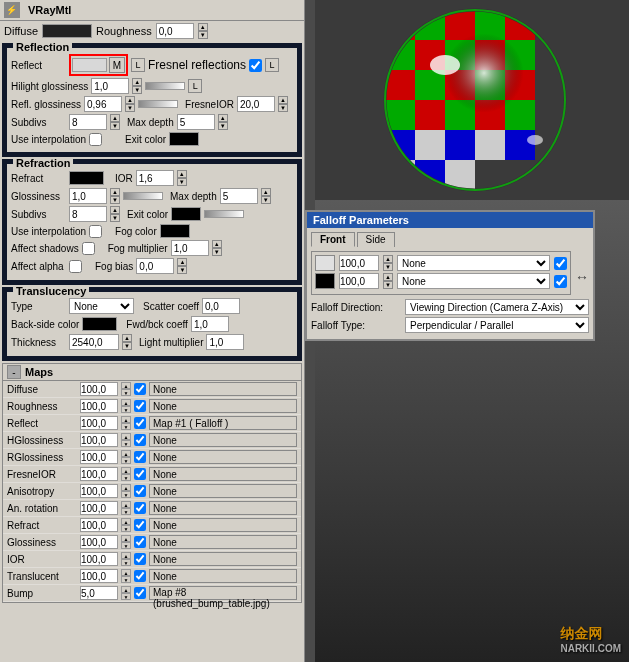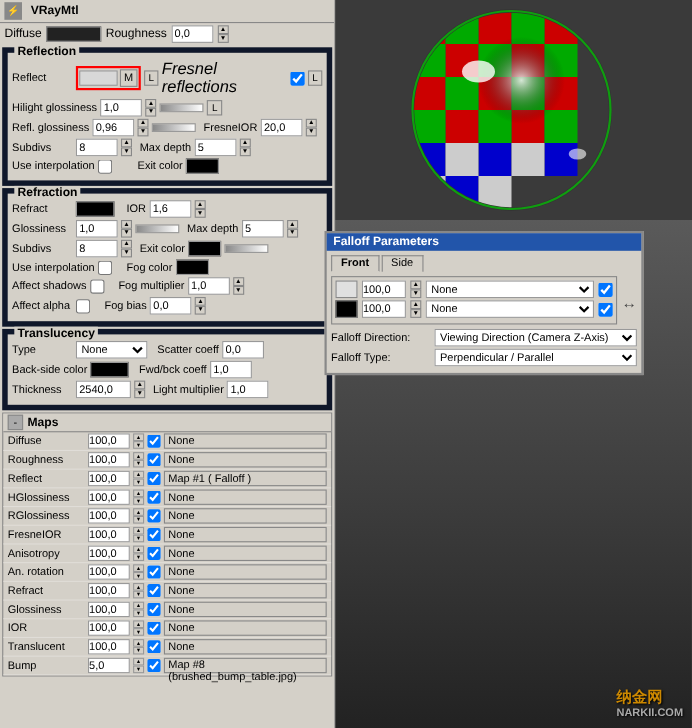--- a/index.html
+++ b/index.html
@@ -28,20 +28,21 @@
       flex-shrink: 0;
     }
 
     
     .right-panel {
       flex: 1;
       display: flex;
       flex-direction: column;
       background: #5a5a5a;
       position: relative;
+      margin-left: 10px;
     }
 
     
     .toolbar {
       background: #d4d0c8;
       display: flex;
       align-items: center;
       padding: 2px 4px;
       gap: 4px;
       border-bottom: 1px solid #888;
@@ -448,21 +449,21 @@
       <span class="group-box-title">Reflection</span>
       <div class="group-content">
 
         <div class="form-row">
           <span class="form-label-left">Reflect</span>
           <div class="reflect-box">
             <div class="color-swatch white-ish" style="width:35px;"></div>
             <div class="btn-m">M</div>
           </div>
           <div class="btn-l">L</div>
-          <span style="font-size:15px;font-style:italic;">Fresnel reflections</span>
+          <span style="font-size:12px;">Fresnel reflections</span>
           <input type="checkbox" checked="" style="">
           <div class="btn-l">L</div>
         </div>
 
         <div class="form-row">
           <span class="form-label-left">Hilight glossiness</span>
           <input class="input-num" type="text" value="1,0" style="">
           <div class="spin-arrows">
             <div class="spin-up">▲</div>
             <div class="spin-down">▼</div>

